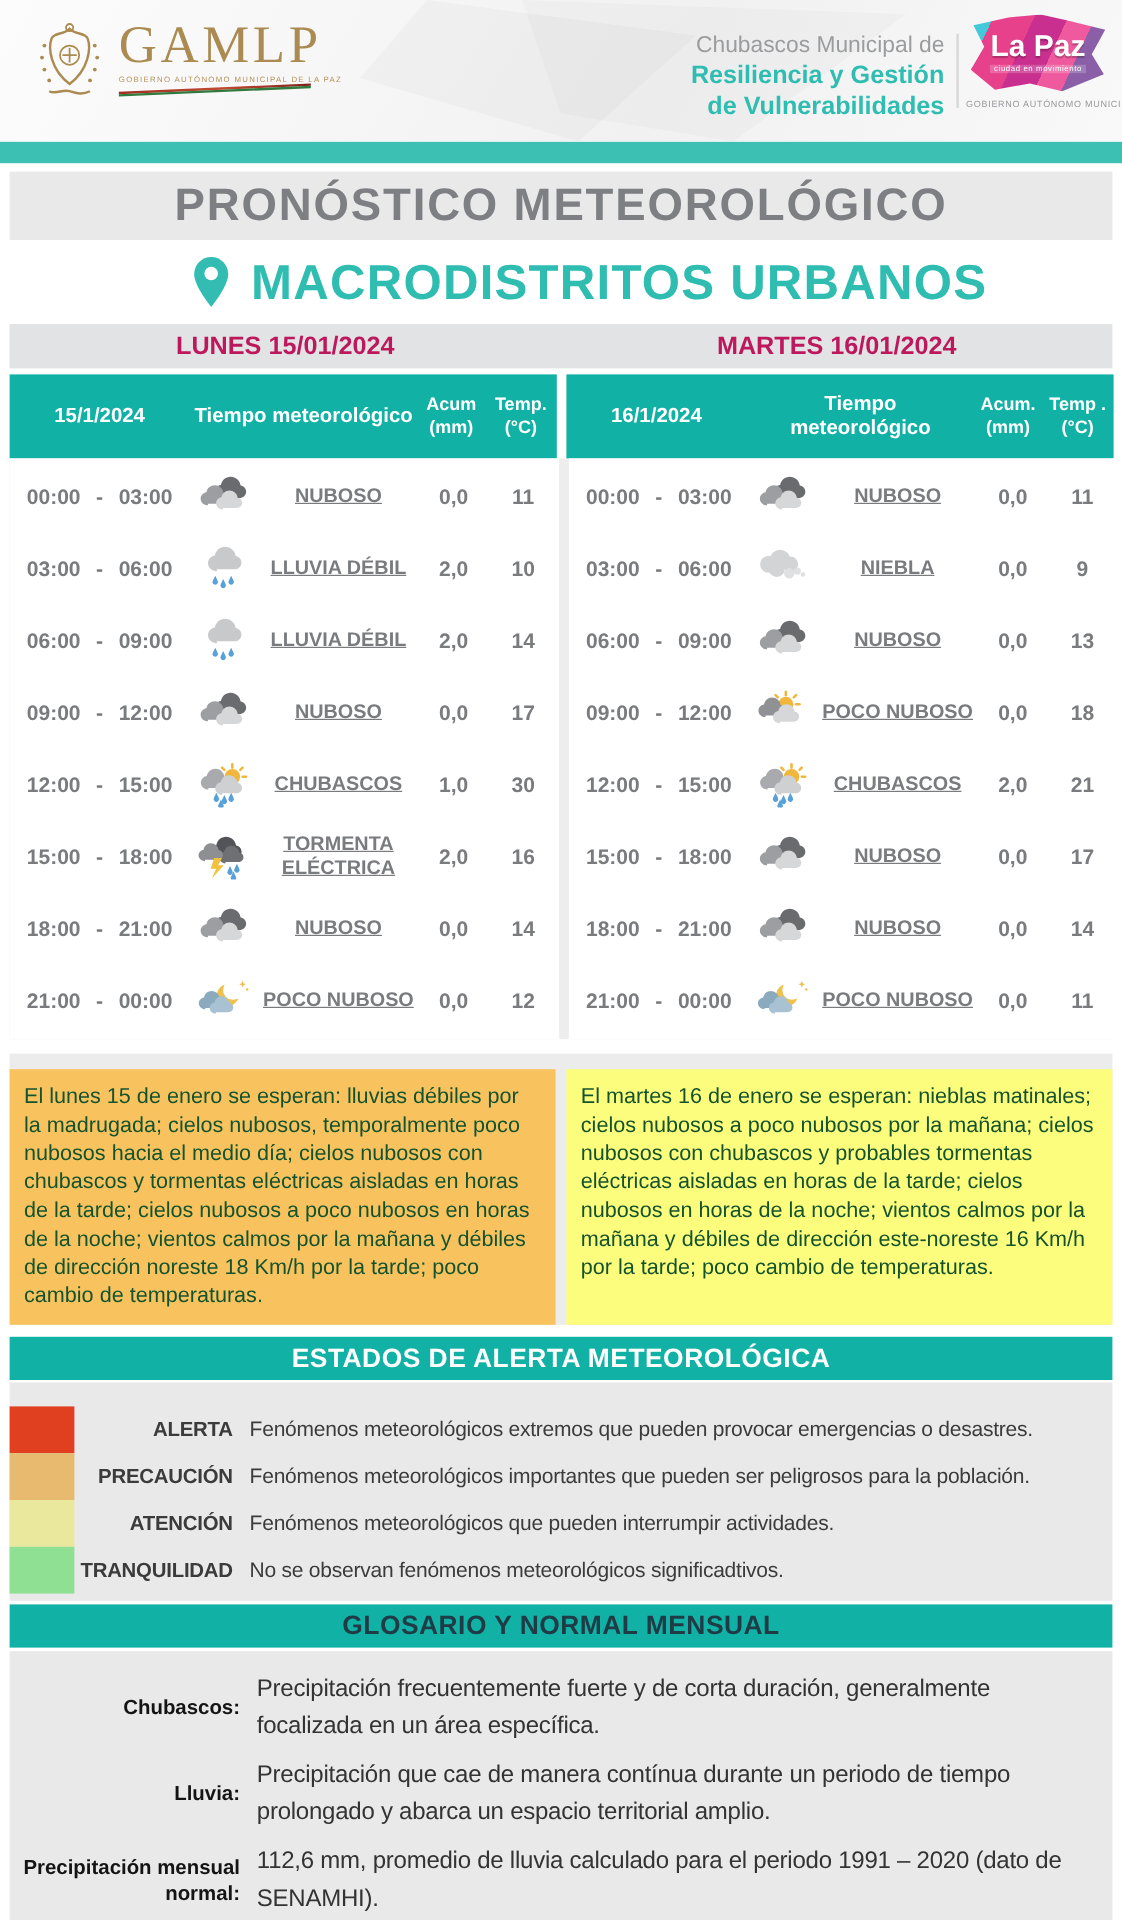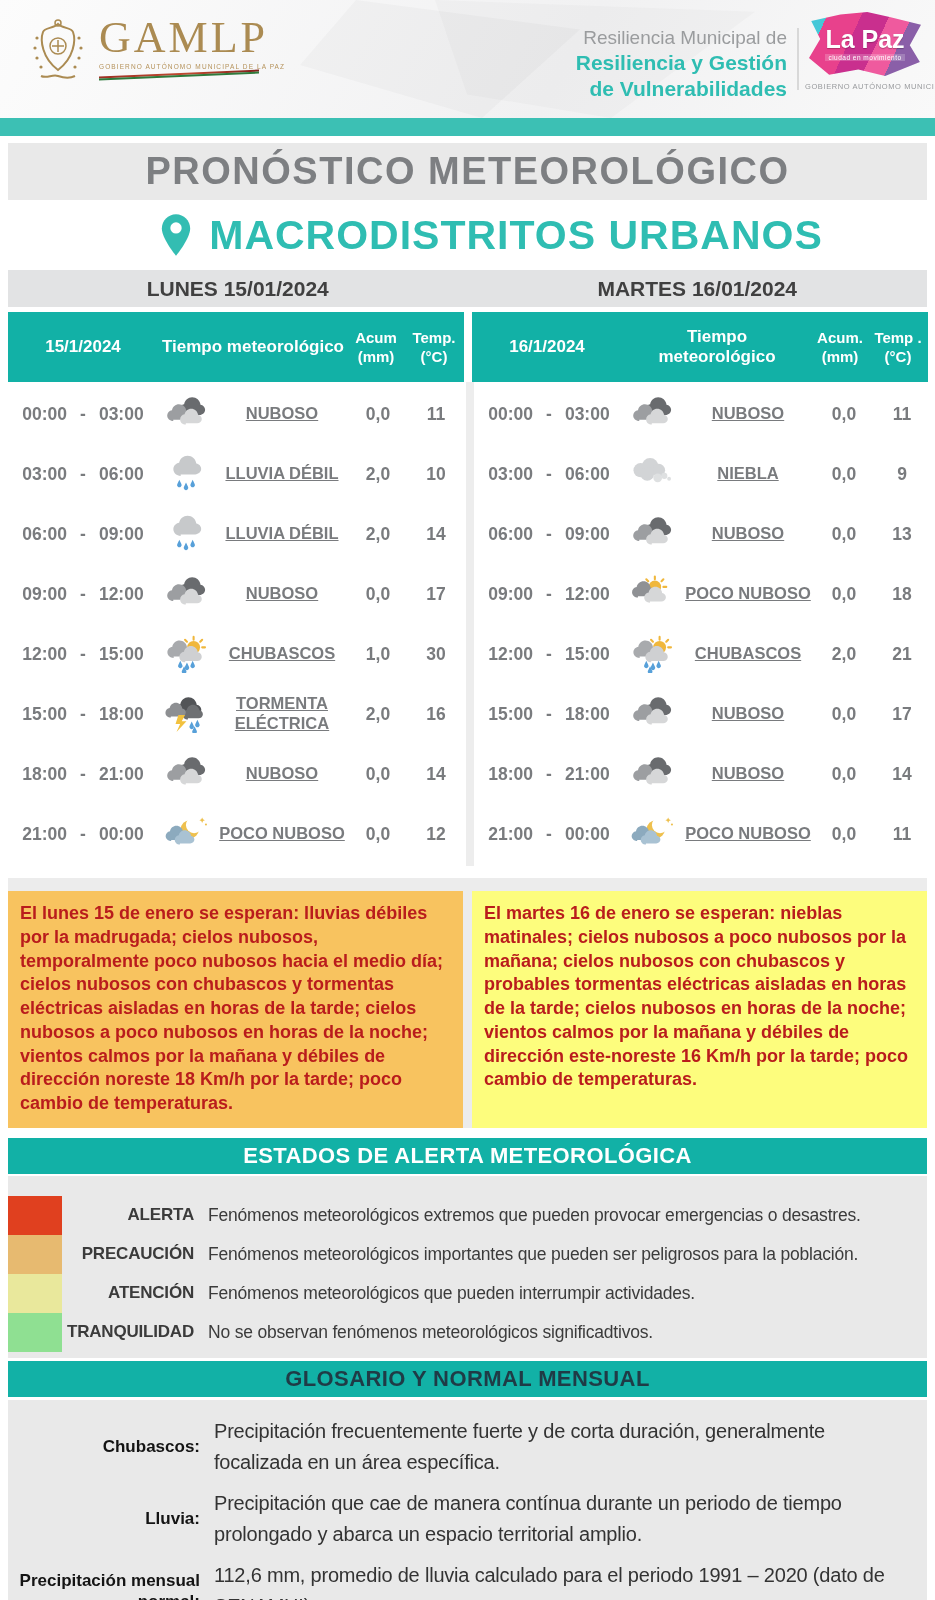--- a/index.html
+++ b/index.html
@@ -29,42 +29,42 @@
   .lp-name{color:#fff;font-weight:bold;font-size:25px;line-height:1;text-shadow:0 1px 1px rgba(0,0,0,.25);}
   .lp-tag{color:#fff;font-size:6.5px;letter-spacing:.5px;margin-top:2px;background:rgba(255,255,255,.2);padding:0 3px;}
   .lp-gob{color:#97999c;font-size:7.5px;letter-spacing:.6px;margin-top:6px;white-space:nowrap;}
   
   .topbar{height:18px;background:var(--teal-light);}
   .title-band{margin:7px 8px 0;height:57px;background:#e9e9e9;display:flex;align-items:center;justify-content:center;}
   .title{color:#7d7f82;font-weight:bold;font-size:38px;letter-spacing:1.5px;}
   .subtitle-row{height:70px;display:flex;align-items:center;justify-content:center;gap:16px;padding-left:47px;}
   .subtitle{color:var(--teal-text);font-weight:bold;font-size:41px;letter-spacing:1px;}
   .date-band{margin:0 8px;height:37px;background:#e2e3e4;display:flex;}
-  .date-cell{flex:1;display:flex;align-items:center;justify-content:center;font-weight:bold;font-size:21px;color:#404040;text-align:right;}
+  .date-cell{flex:1;display:flex;align-items:center;justify-content:center;font-weight:bold;font-size:21px;color:#be185d;text-align:right;}
   
   .thead{margin:5px 8px 0;display:flex;gap:8px;}
   .th{flex:1;height:70px;background:var(--teal);color:#fff;display:flex;align-items:center;font-weight:bold;}
   .h-date{width:150px;text-align:center;font-size:17px;}
   .h-tiempo{width:190px;text-align:center;font-size:17px;}
   .h-tiempo.sp{word-spacing:14px;}
   .h-sm{width:56px;text-align:center;font-size:15px;line-height:1.3;}
   .h-sm.last{width:60px;}
   .tbody-wrap{margin:0 8px;display:flex;gap:8px;background:#ededed;}
   .tbody{flex:1;background:#fff;padding:2px 0;}
   .wrow{height:60px;display:flex;align-items:center;}
   .wt{width:150px;display:flex;justify-content:center;gap:13px;color:#797b7e;font-weight:bold;font-size:17.5px;}
   .wic{width:56px;display:flex;justify-content:center;align-items:center;}
   .wicon{width:46px;height:38px;}
   .wc{width:136px;text-align:center;color:#797b7e;font-weight:bold;font-size:16.5px;line-height:1.2;text-decoration:underline;}
   .wn{width:56px;text-align:center;color:#797b7e;font-weight:bold;font-size:17.5px;}
   .wn.last{width:60px;}
   
   .summary-region{margin:12px 8px 0;background:#ececec;padding:13px 0 0;}
   .boxes{display:flex;gap:9px;}
-  .box{flex:1;min-height:192px;padding:11px 12px 12px;font-weight:bold;font-size:18px;line-height:1.32;color:#b91c1c;}
+  .box{flex:1;min-height:192px;padding:11px 12px 12px;font-weight:normal;font-size:18px;line-height:1.32;color:#14532d;}
   .box.monday{background:var(--box-mon);}
   .box.tuesday{background:var(--box-tue);}
   .fuente{height:34px;display:flex;align-items:center;justify-content:flex-end;font-size:17px;color:#000;gap:6px;padding-right:2px;}
   
   .banner{margin:10px 8px 0;height:36px;background:var(--teal);display:flex;align-items:center;justify-content:center;color:#fff;font-weight:bold;font-size:22px;letter-spacing:.4px;}
   .banner.dark{color:#1f3b46;margin-top:3px;}
   .alerts{margin:2px 8px 0;background:#e9e9e9;padding:20px 0 6px;}
   .alert-row{display:flex;align-items:stretch;height:39px;}
   .swatch{width:54px;}
   .alert-label{width:132px;display:flex;align-items:center;justify-content:flex-end;font-weight:bold;font-size:17px;color:#3b3b3b;letter-spacing:-.2px;}
@@ -102,21 +102,21 @@
         <path d="M14 60c6 3 11-2 17 0s11 3 17 0" stroke="#ab8b52" stroke-width="2" fill="none"></path>
       </svg>
       <div class="gamlp-txt">
         <div class="gamlp-name">GAMLP</div>
         <div class="gamlp-sub">GOBIERNO AUTÓNOMO MUNICIPAL DE LA PAZ</div>
         <div class="gamlp-ribbon"></div>
       </div>
     </div>
 
     <div class="sec">
-      <div class="sec1">Resiliencia Municipal de</div>
+      <div class="sec1">Chubascos Municipal de</div>
       <div class="sec2">Resiliencia y Gestión</div>
       <div class="sec2">de Vulnerabilidades</div>
     </div>
     <div class="vdiv"></div>
 
     <div class="lapaz">
       <div class="lp-mosaic">
         <div class="lp-name">La Paz</div>
         <div class="lp-tag">ciudad en movimiento</div>
       </div>

